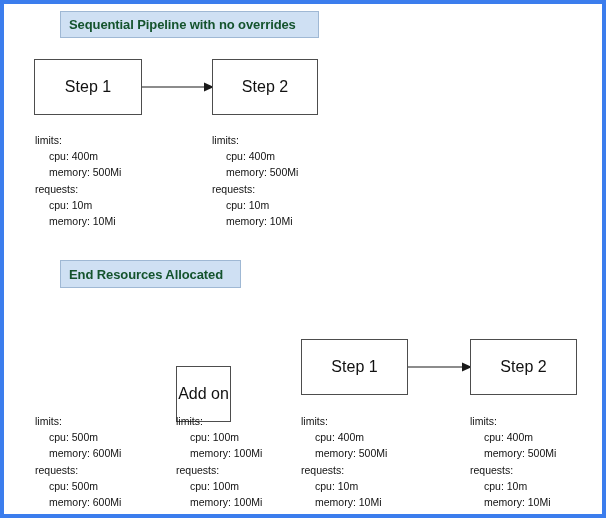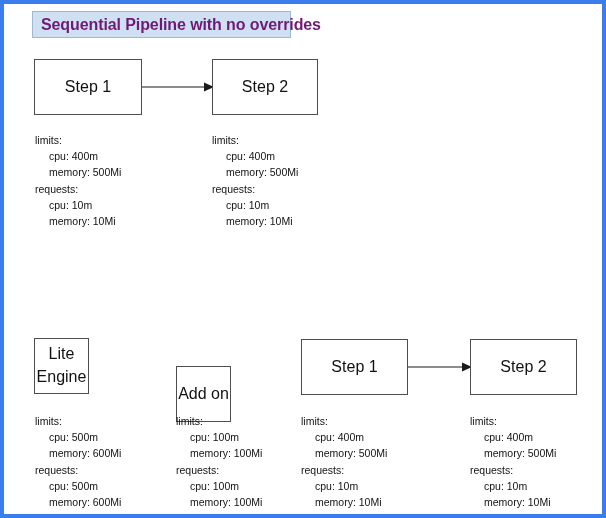--- a/index.html
+++ b/index.html
@@ -29,25 +29,26 @@
 
   
   .section-header {
     position: absolute;
     box-sizing: border-box;
     background: #cfe0f3;
     border: 1px solid #9fb8d4;
     display: flex;
     align-items: center;
     padding-left: 8px;
-    font-size: 16px;
+    font-size: 13px;
     font-weight: bold;
-    color: #701a75;
+    color: #14532d;
     letter-spacing: -0.1px;
     white-space: nowrap;
+    margin-left: 28px;
   }
   #hdr-pipeline { left: 28px;  top: 7px;   width: 259px; height: 27px; }
   #hdr-end      { left: 28px;  top: 256px; width: 181px; height: 28px; }
 
   
   .node {
     position: absolute;
     box-sizing: border-box;
     background: #ffffff;
     border: 1.4px solid #4d4d4d;
@@ -130,25 +131,22 @@
 
     <div class="resblock" id="res-top-2">
       <div class="key">limits:</div>
       <div class="sub">cpu: 400m</div>
       <div class="sub">memory: 500Mi</div>
       <div class="key">requests:</div>
       <div class="sub">cpu: 10m</div>
       <div class="sub">memory: 10Mi</div>
     </div>
 
-
-    <div class="node" id="node-lite">
-      <span>Lite</span>
-      <span>Engine</span>
-    </div>
+    <div class="section-header" id="hdr-end">End Resources Allocated</div>
+
 
     <div class="node" id="node-addon">
       <span>Add on</span>
     </div>
 
     <div class="node" id="node-bot-step1">
       <span>Step 1</span>
     </div>
 
     <svg class="arrow" id="arrow-bot" viewBox="0 0 64 12">

